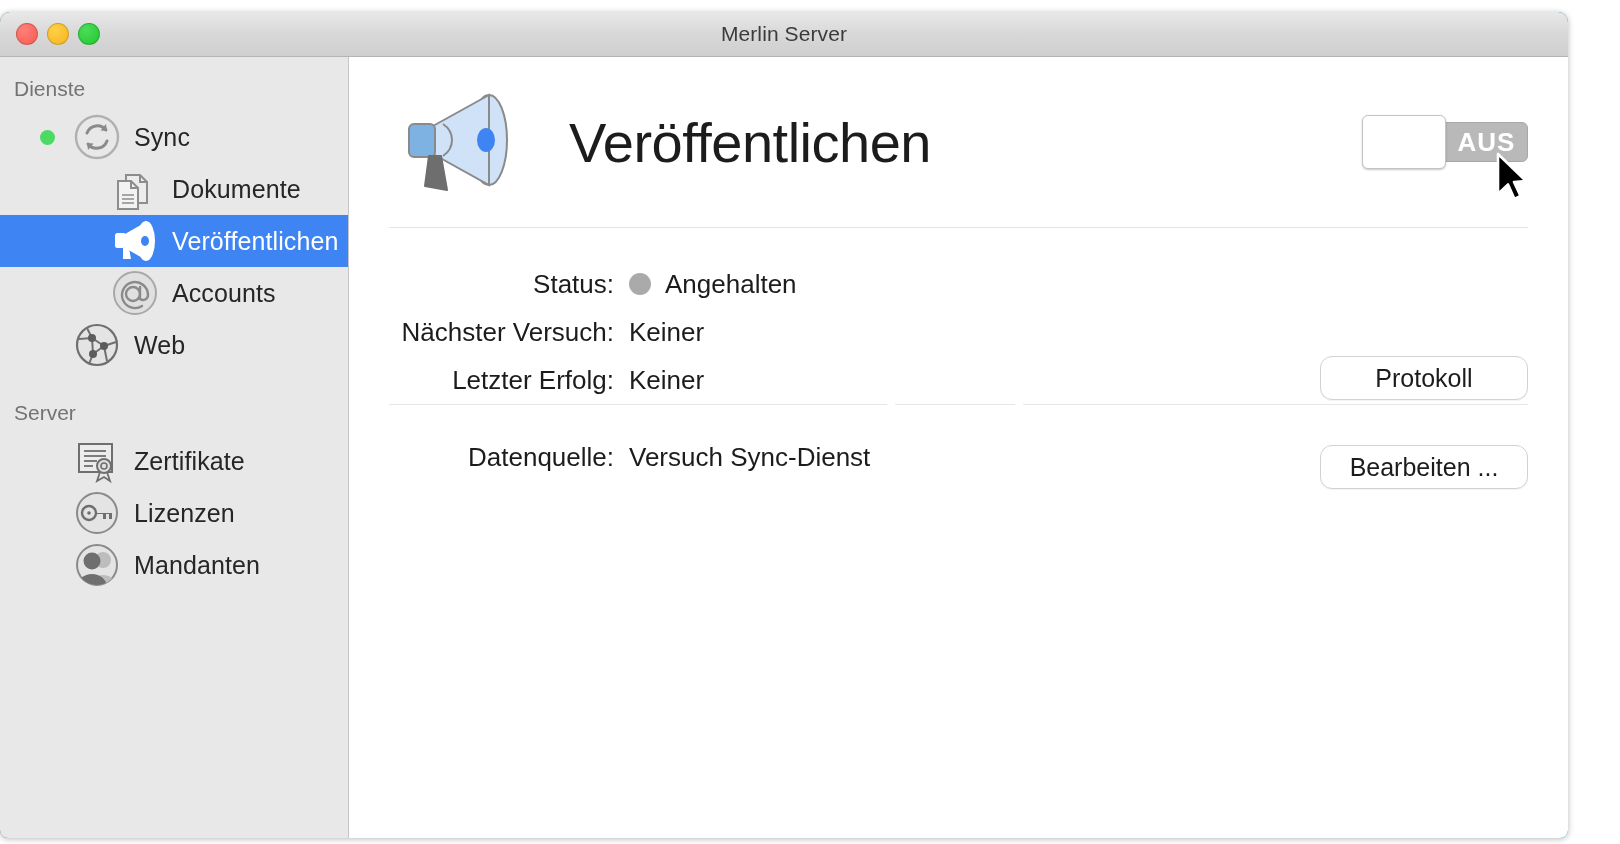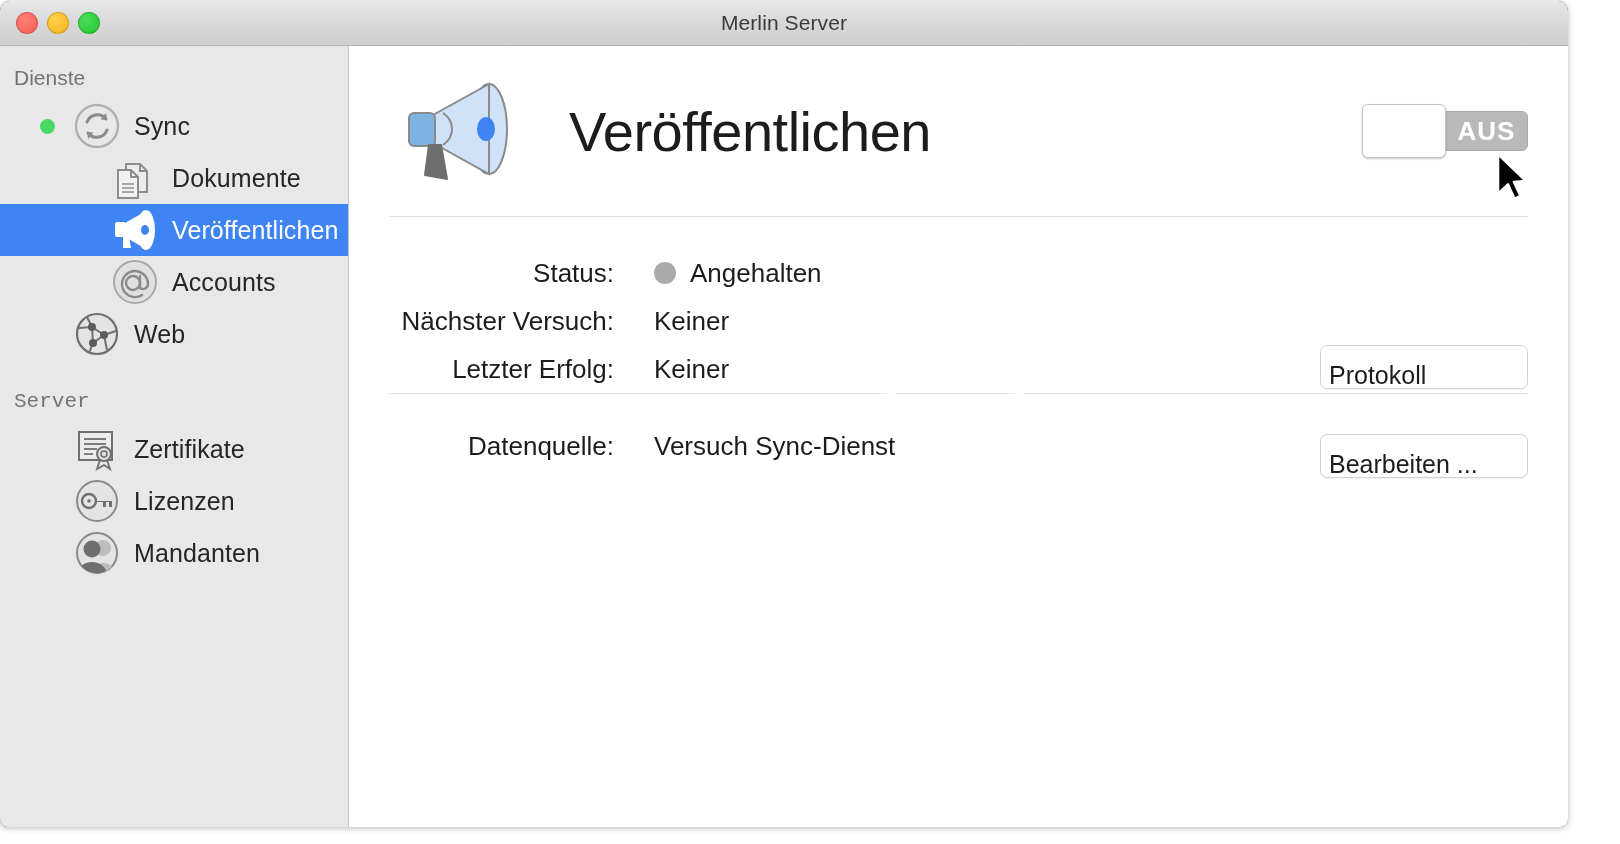--- a/index.html
+++ b/index.html
@@ -5,21 +5,21 @@
   html, body {
     margin: 0; padding: 0;
     width: 1620px; height: 844px;
     background: #ffffff;
     font-family: "Liberation Sans", sans-serif;
     overflow: hidden;
   }
 
   .window {
     position: absolute;
-    left: 0; top: 1px;
+    left: 0; top: 12px;
     width: 1568px; height: 826px;
     background: #0369a1;
     border-radius: 10px 10px 8px 8px;
     box-shadow: 0 1px 6px rgba(0,0,0,0.28);
     overflow: hidden;
   }
 
   
   .titlebar {
     position: relative;
@@ -66,21 +66,21 @@
     box-sizing: border-box;
     position: relative;
     flex: 0 0 349px;
   }
   .section-header {
     font-size: 21px;
     color: #737373;
     padding: 0 2px 10px 14px;
     font-weight: 400;
   }
-  .section-header.server { padding-top: 30px; font-family: Liberation Mono, monospace; }
+  .section-header.server { padding-top: 30px; }
 
   .nav-item {
     display: flex;
     align-items: center;
     height: 52px;
     position: relative;
     cursor: default;
     padding-left: 24px;
   }
   .nav-item.selected { background: #3e85f3; }
@@ -194,21 +194,20 @@
   .divider-split .seg { background: #e6e6e6; height: 1px; }
   .divider-split .gap { background: #ffffff; height: 1px; }
 
   
   .info-block { padding-top: 32px; position: relative; }
   .info-row {
     display: flex;
     align-items: center;
     height: 48px;
     position: relative;
-    gap: 25px;
   }
   .info-label {
     width: 225px;
     text-align: right;
     font-size: 26px;
     color: #1c1c1c;
     flex: 0 0 225px;
     white-space: nowrap;
   }
   .info-value {
@@ -227,29 +226,29 @@
     flex: 0 0 22px;
   }
 
   .btn {
     position: absolute;
     right: 0px;
     width: 208px;
     height: 44px;
     background: #ffffff;
     border: 1px solid #d2d2d2;
-    border-radius: 7px;
+    border-radius: 12px;
     font-size: 25px;
     color: #1c1c1c;
     font-family: "Liberation Sans", sans-serif;
     box-shadow: 0 1px 1px rgba(0,0,0,0.05);
     cursor: default;
-    padding: 8px;
+    padding: 0;
     line-height: 42px;
-    text-align: left;
+    text-align: center;
   }
   .btn-protokoll { top: 48px; }
   .btn-bearbeiten { top: 12px; }
 
   .source-block {
     padding-top: 28px;
     position: relative;
   }
 
   

